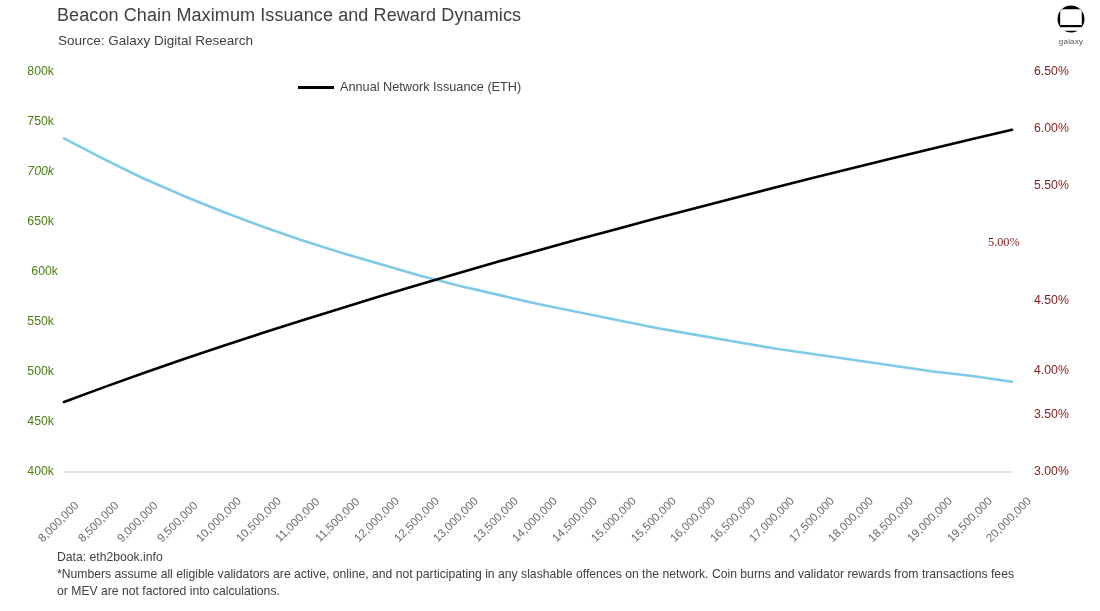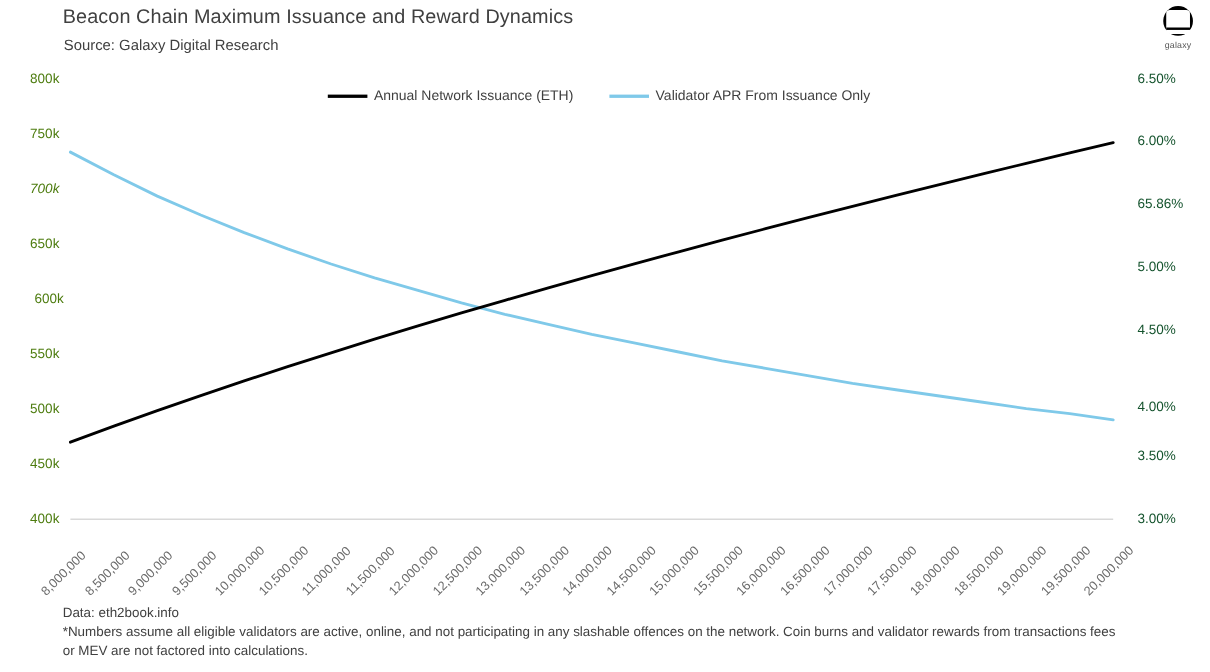--- a/index.html
+++ b/index.html
@@ -102,21 +102,21 @@
     text-align: right;
     font-size: 12.3px;
     color: #4d7c0f;
     white-space: nowrap;
   }
   .ytick-right {
     position: absolute;
     width: 58px;
     text-align: left;
     font-size: 12.3px;
-    color: #14532d;
+    color: #7f1d1d;
     white-space: nowrap;
   }
   .xtick {
     position: absolute;
     font-size: 11.6px;
     color: #6a6a6a;
     white-space: nowrap;
     transform-origin: left top;
     transform: rotate(-45deg);
     text-align: left;
@@ -154,24 +154,20 @@
     <rect x="5.2" y="5.2" width="21.6" height="21.6" rx="3.4" ry="3.4" fill="#ffffff"></rect>
     <rect x="5.2" y="21.0" width="21.6" height="2.2" fill="#000000"></rect>
   </svg>
   <span id="brand-label">galaxy</span>
 </div>
 
 <div id="legend">
   <div class="legend-item series-0">
     <span class="legend-swatch" style="background: rgb(0, 0, 0);"></span>
     <span class="legend-label">Annual Network Issuance (ETH)</span>
-  </div>
-  <div class="legend-item series-1">
-    <span class="legend-swatch" style="background: rgb(127, 201, 233);"></span>
-    <span class="legend-label">Validator APR From Issuance Only</span>
   </div>
 </div>
 
 <div id="plot-wrap">
   <svg id="plot-svg" width="1100" height="611">
     <line id="axis-baseline" x1="64" y1="472" x2="1012" y2="472" stroke="#d9d9d9" stroke-width="1.4"></line>
     <polyline id="series-apr-line" fill="none" stroke="#7FC9E9" stroke-width="2.6" stroke-linecap="round" stroke-linejoin="round" points="64.00,138.29 103.50,158.86 143.00,178.29 182.50,195.43 222.00,211.43 261.50,226.29 301.00,240.00 340.50,252.57 380.00,264.00 419.50,275.43 459.00,285.71 498.50,294.86 538.00,304.00 577.50,312.00 617.00,320.00 656.50,328.00 696.00,334.86 735.50,341.71 775.00,348.57 814.50,354.29 854.00,360.00 893.50,365.71 933.00,371.43 972.50,376.00 1012.00,381.71"></polyline>
     <polyline id="series-issuance-line" fill="none" stroke="#000000" stroke-width="2.6" stroke-linecap="round" stroke-linejoin="round" points="64.00,402.00 103.50,387.40 143.00,373.30 182.50,359.60 222.00,346.30 261.50,333.30 301.00,320.70 340.50,308.40 380.00,296.30 419.50,284.50 459.00,273.00 498.50,261.60 538.00,250.50 577.50,239.60 617.00,228.90 656.50,218.30 696.00,207.90 735.50,197.70 775.00,187.60 814.50,177.60 854.00,167.80 893.50,158.10 933.00,148.50 972.50,139.00 1012.00,129.70"></polyline>
   </svg>
 
@@ -184,22 +180,22 @@
       <div class="ytick-left" style="left: 8px; top: 214px;">650k</div>
       <div class="ytick-left" style="left: 8px; top: 164px; font-style: italic;">700k</div>
       <div class="ytick-left" style="left: 8px; top: 114px;">750k</div>
       <div class="ytick-left" style="left: 8px; top: 64px;">800k</div>
     </div>
   <div id="ytick-right-group">
       <div class="ytick-right" style="left: 1034px; top: 464px;">3.00%</div>
       <div class="ytick-right" style="left: 1034px; top: 406.857px;">3.50%</div>
       <div class="ytick-right" style="left: 1034px; top: 349.714px; margin-top: 13px;">4.00%</div>
       <div class="ytick-right" style="left: 1034px; top: 292.571px;">4.50%</div>
-      <div class="ytick-right" style="left: 1034px; top: 235.429px;">5.00%</div>
-      <div class="ytick-right" style="left: 1034px; top: 178.286px;">65.86%</div>
+      <div class="ytick-right" style="left: 988px; top: 235.429px; font-family: Liberation Serif, serif;">5.00%</div>
+      <div class="ytick-right" style="left: 1034px; top: 178.286px;">5.50%</div>
       <div class="ytick-right" style="left: 1034px; top: 121.143px;">6.00%</div>
       <div class="ytick-right" style="left: 1034px; top: 64px;">6.50%</div>
     </div>
   <div id="xtick-group">
       <div class="xtick" style="left: 35px; top: 535px;">8,000,000</div>
       <div class="xtick" style="left: 74.5px; top: 535px;">8,500,000</div>
       <div class="xtick" style="left: 114px; top: 535px;">9,000,000</div>
       <div class="xtick" style="left: 153.5px; top: 535px;">9,500,000</div>
       <div class="xtick" style="left: 193px; top: 535px;">10,000,000</div>
       <div class="xtick" style="left: 232.5px; top: 535px;">10,500,000</div>

